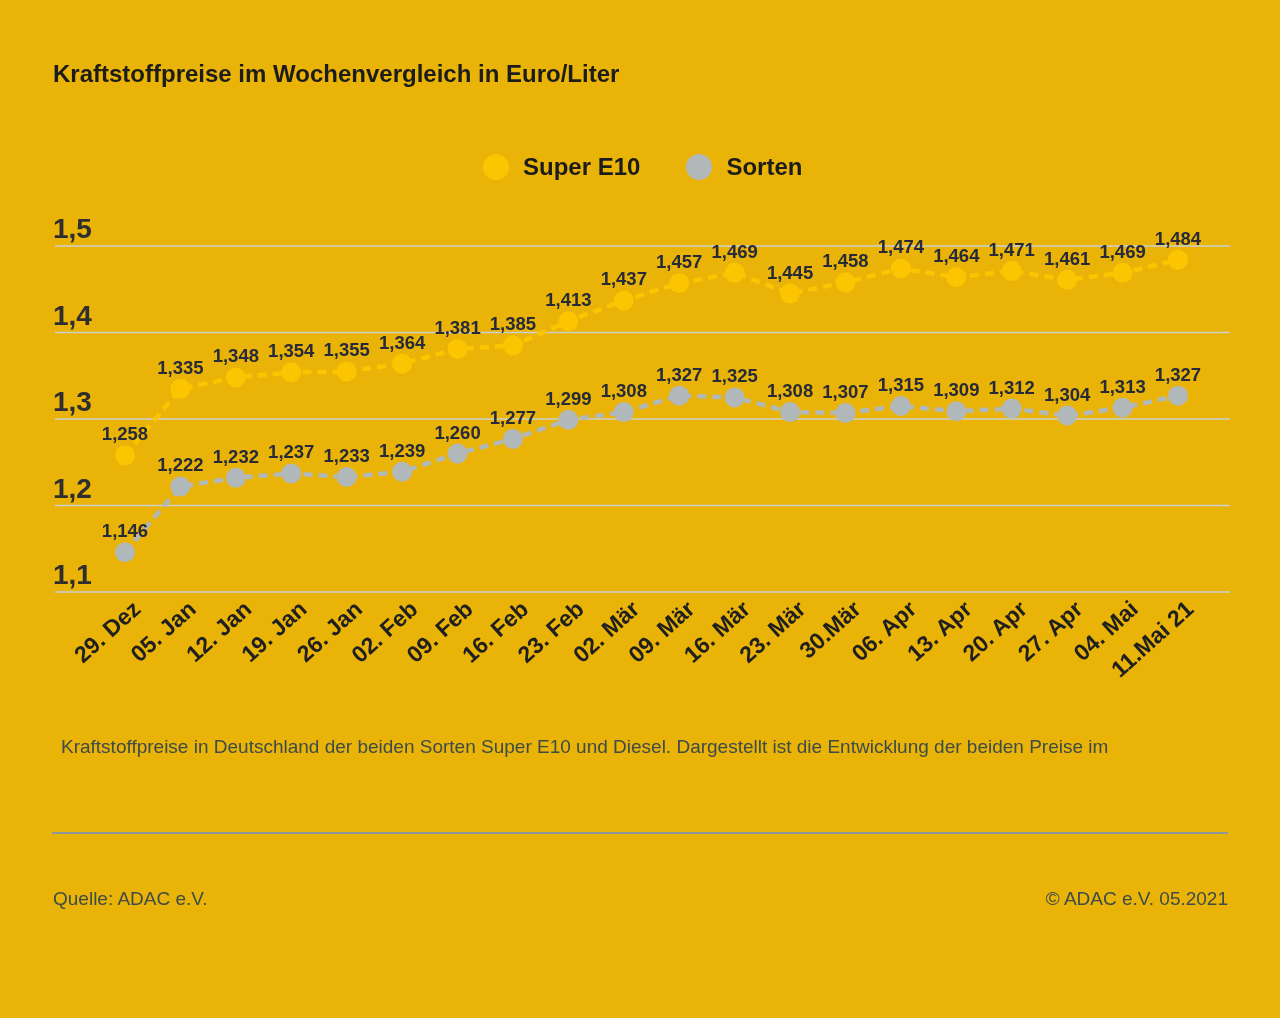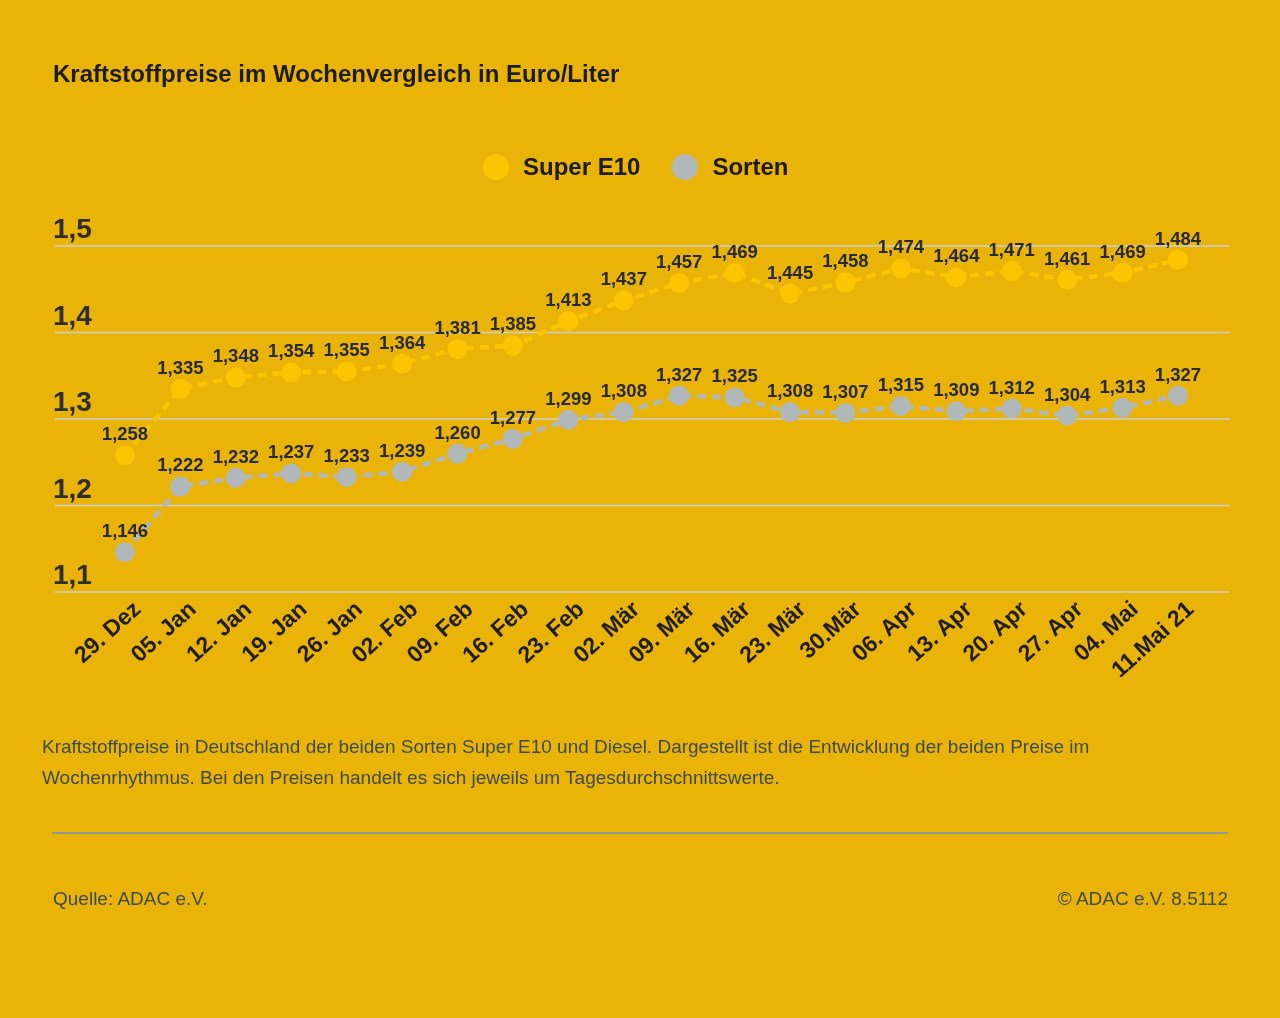--- a/index.html
+++ b/index.html
@@ -9,32 +9,32 @@
     background:#eab308;
     font-family:"Liberation Sans","DejaVu Sans",sans-serif;
     overflow:hidden;
   }
   .title{
     position:absolute;left:53px;top:60px;
     font-size:24px;font-weight:700;color:#1c1c1a;letter-spacing:0;
   }
   .legend{
     position:absolute;left:483px;top:153px;
-    display:flex;align-items:center;
+    display:flex;align-items:center;gap:14px;
     font-size:24px;font-weight:700;color:#1c1c1a;
   }
   .legend .dot{
     width:26px;height:26px;border-radius:50%;
     display:inline-block;flex:0 0 auto;
   }
   .legend .item{display:flex;align-items:center;gap:14px;}
   .legend .item + .item{margin-left:32px;}
   .chart-wrap{position:absolute;left:0;top:0;width:1280px;height:700px;margin-top:24px;}
   .footer-text{
-    position:absolute;left:42px;top:731px;width:1150px;
+    position:absolute;left:61px;top:731px;width:1150px;
     font-size:19px;line-height:31px;color:#3d4b49;
   }
   .divider{
     position:absolute;left:52px;top:832px;width:1176px;height:2px;
     background:#8d9898;
   }
   .source-row{
     position:absolute;left:53px;top:888px;width:1175px;
     display:flex;justify-content:space-between;
     font-size:19px;color:#3d4b49;
@@ -211,23 +211,22 @@
         <text x="956.3157894736842" y="372.2150000000001" text-anchor="middle" font-size="18.5" font-weight="700" fill="#272b38">1,309</text>
         <text x="1011.7368421052631" y="369.62" text-anchor="middle" font-size="18.5" font-weight="700" fill="#272b38">1,312</text>
         <text x="1067.157894736842" y="376.53999999999996" text-anchor="middle" font-size="18.5" font-weight="700" fill="#272b38">1,304</text>
         <text x="1122.578947368421" y="368.7550000000001" text-anchor="middle" font-size="18.5" font-weight="700" fill="#272b38">1,313</text>
         <text x="1178" y="356.6450000000001" text-anchor="middle" font-size="18.5" font-weight="700" fill="#272b38">1,327</text>
       </svg>
   </div>
 
   <div class="footer-text">
     <div>Kraftstoffpreise in Deutschland der beiden Sorten Super E10 und Diesel. Dargestellt ist die Entwicklung der beiden Preise im</div>
-    <div>Wochenrhythmus. Bei den Preisen handelt es sich jeweils um Tagesdurchschnittswerte.</div>
   </div>
 
   <div class="divider"></div>
 
   <div class="source-row">
     <span>Quelle: ADAC e.V.</span>
-    <span>© ADAC e.V. 8.5112</span>
+    <span>© ADAC e.V. 05.2021</span>
   </div>
 
 </div>
 
 </body></html>

